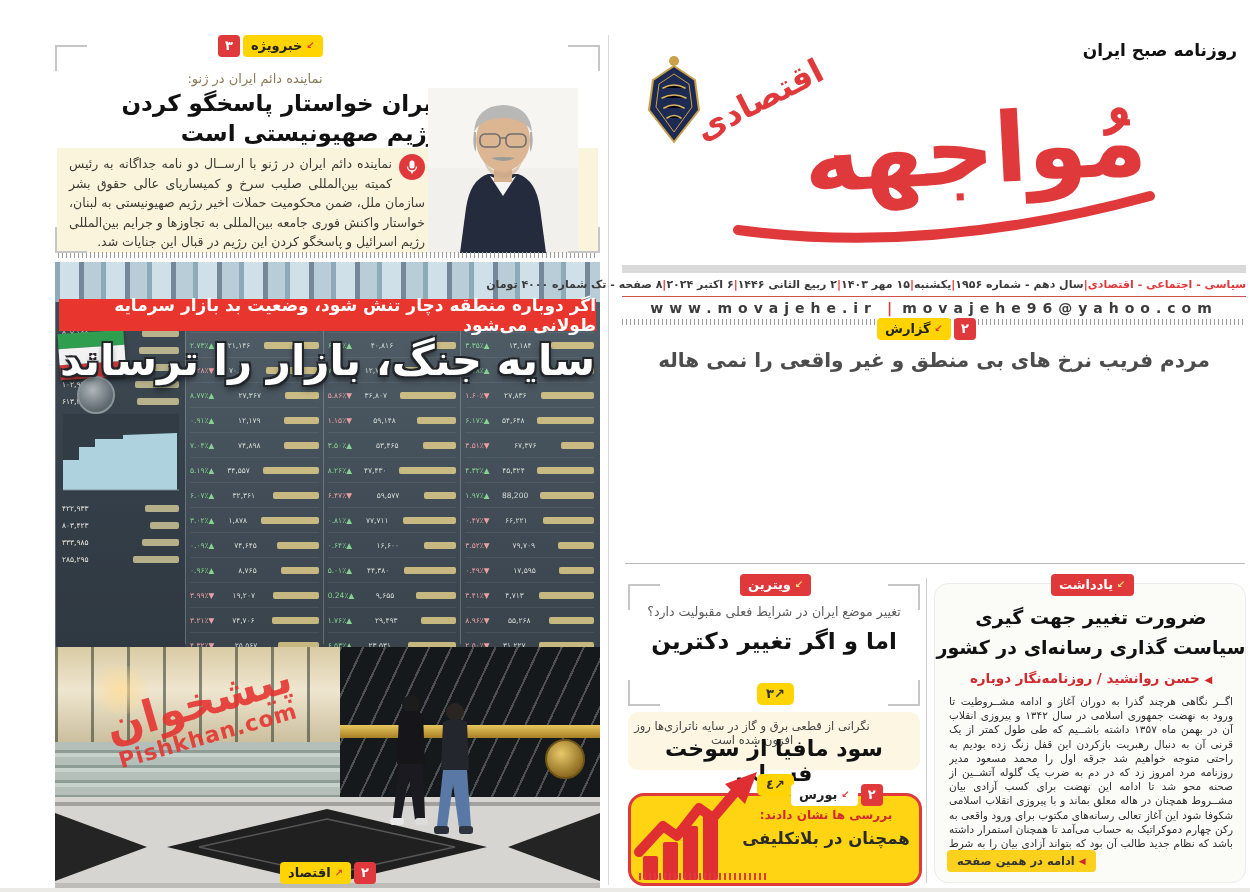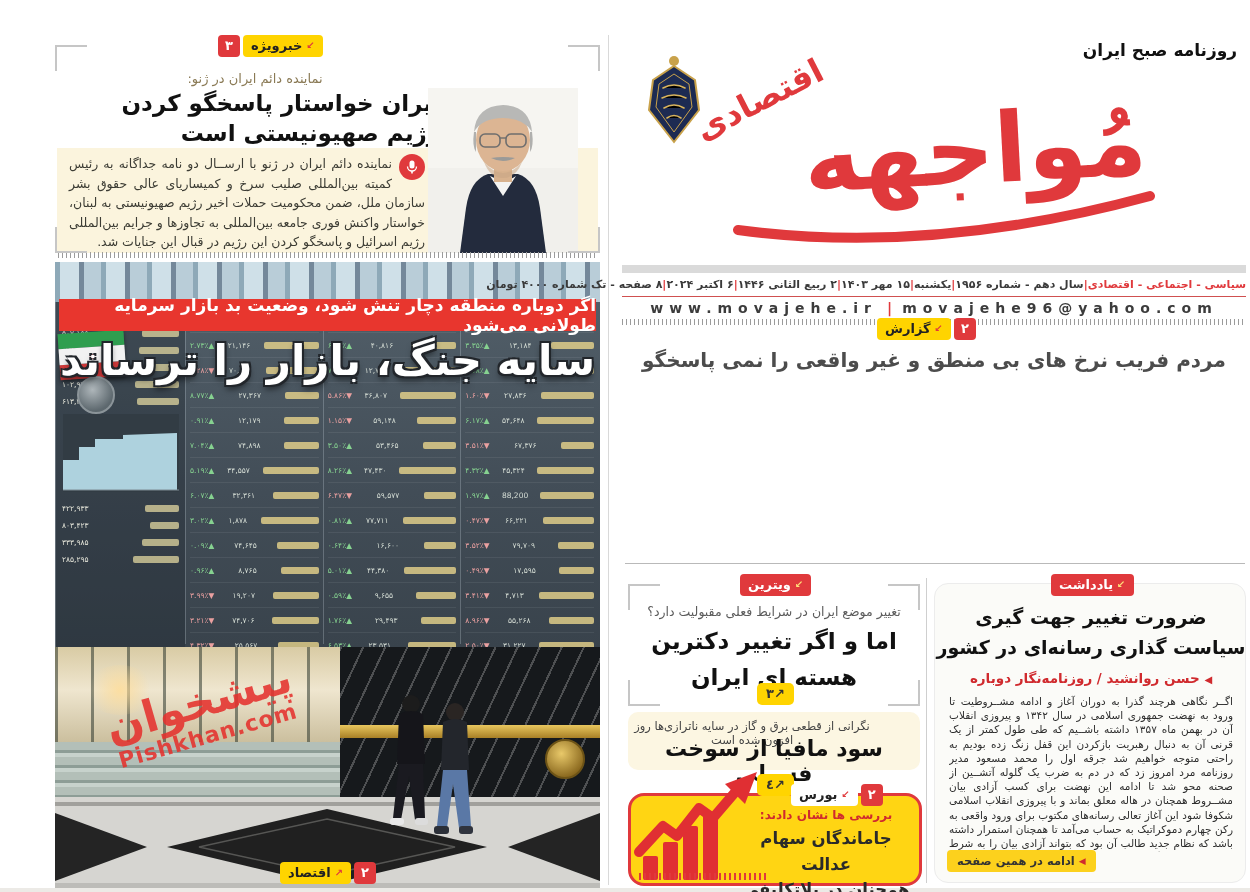--- a/index.html
+++ b/index.html
@@ -373,21 +373,21 @@
               <span class="chg up">▲۰.۶۴٪</span>
             </div>
             <div class="brow">
               <span class="nm" style="width: 52.0272px;"></span>
               <span class="prc">۴۴,۳۸۰</span>
               <span class="chg up">▲۵.۰۱٪</span>
             </div>
             <div class="brow">
               <span class="nm" style="width: 40.5257px;"></span>
               <span class="prc">۹,۶۵۵</span>
-              <span class="chg up">▲۰.۵۹٪</span>
+              <span class="chg up">▲0.24٪</span>
             </div>
             <div class="brow">
               <span class="nm" style="width: 35.8385px;"></span>
               <span class="prc">۲۹,۴۹۳</span>
               <span class="chg up">▲۱.۷۶٪</span>
             </div>
             <div class="brow">
               <span class="nm" style="width: 48.6384px;"></span>
               <span class="prc">۲۳,۵۳۱</span>
               <span class="chg up">▲۶.۵۳٪</span>
@@ -583,39 +583,38 @@
     <div class="abs barcode dl-code"></div>
   </div>
 
   <div class="tag tag-gozaresh">
     <span class="num">۲</span>
     <span class="pill">
         <span class="mark">↙</span>
         <span>گزارش</span>
       </span>
   </div>
-  <div class="abs rp-kicker">مردم فریب نرخ های بی منطق و غیر واقعی را نمی پاسخگو</div>
+  <div class="abs rp-kicker">مردم فریب نرخ های بی منطق و غیر واقعی را نمی هاله</div>
   <div class="abs hr-right"></div>
   <div class="abs vrule-sub"></div>
 
   <section class="abs vitrine">
     <div class="corner c-tl" style="left:0;top:6px;"></div>
     <div class="corner c-tr" style="right:0;top:6px;"></div>
     <div class="corner c-bl" style="left:0;bottom:0;"></div>
     <div class="corner c-br" style="right:0;bottom:0;"></div>
     <div class="tag" style="left:112px;top:-4px;">
       <span class="pill redpill">
           <span class="mark">↙</span>
           <span>ویترین</span>
         </span>
     </div>
     <div class="abs vt-kicker">تغییر موضع ایران در شرایط فعلی مقبولیت دارد؟</div>
     <div class="abs vt-h">
       <div>اما و اگر  تغییر دکترین</div>
-      <div>هسته ای ایران</div>
     </div>
   </section>
   <div class="pagebadge" style="left:757px;top:683px;">۳↗</div>
 
   <section class="abs fuel">
     <div class="abs fu-kicker">نگرانی از قطعی برق و گاز در سایه ناترازی‌ها روز افزون شده است</div>
     <div class="abs fu-h">سود مافیا از سوخت فسیلی</div>
   </section>
   <div class="pagebadge" style="left:757px;top:774px;">٤↗</div>
 
@@ -633,21 +632,20 @@
         <rect x="30" y="60" width="15" height="38" rx="2"></rect>
         <rect x="50" y="44" width="15" height="54" rx="2"></rect>
         <rect x="70" y="33" width="15" height="65" rx="2"></rect>
       </g>
       <polyline points="6,70 30,44 44,54 66,26 80,36 104,8" fill="none" stroke="#e02f33" stroke-width="10" stroke-linejoin="round" stroke-linecap="round"></polyline>
       <polygon points="92,2 124,-10 112,22" fill="#e02f33"></polygon>
     </svg>
     <div class="abs bx-ticks"></div>
     <div class="abs bx-kicker">بررسی ها نشان دادند:</div>
     <div class="abs bx-h">
-      <div>جاماندگان سهام عدالت</div>
       <div>همچنان در بلاتکلیفی</div>
     </div>
   </section>
 
   <aside class="abs note">
     <div class="tag" style="left:116px;top:-10px;">
       <span class="pill redpill">
           <span class="mark">↙</span>
           <span>یادداشت</span>
         </span>

